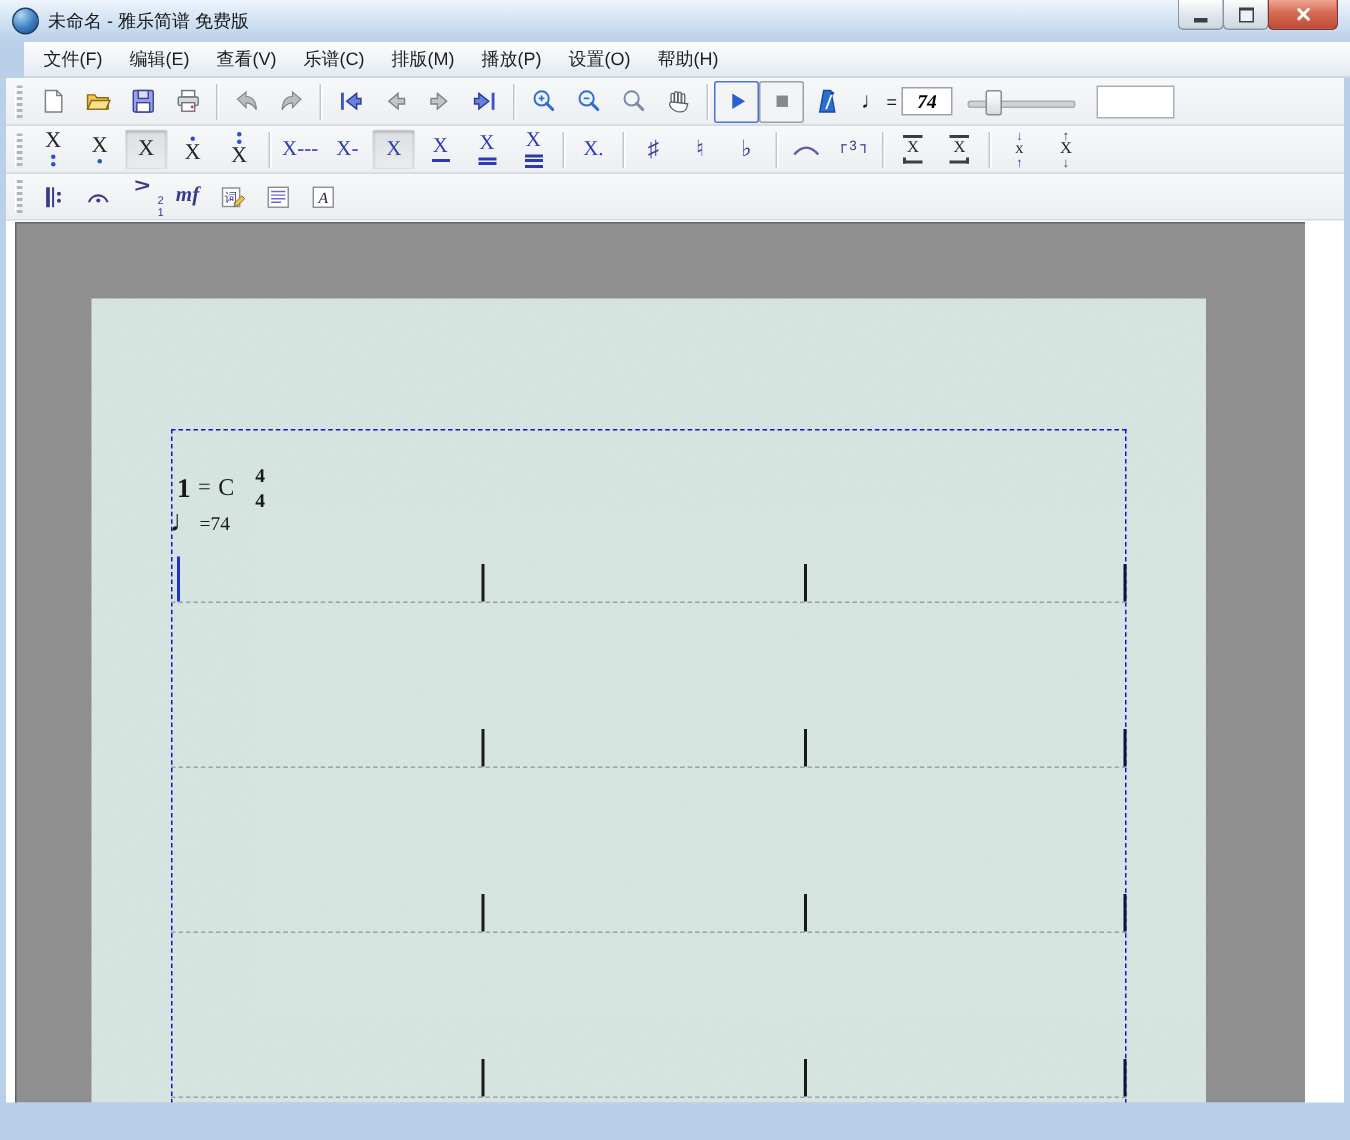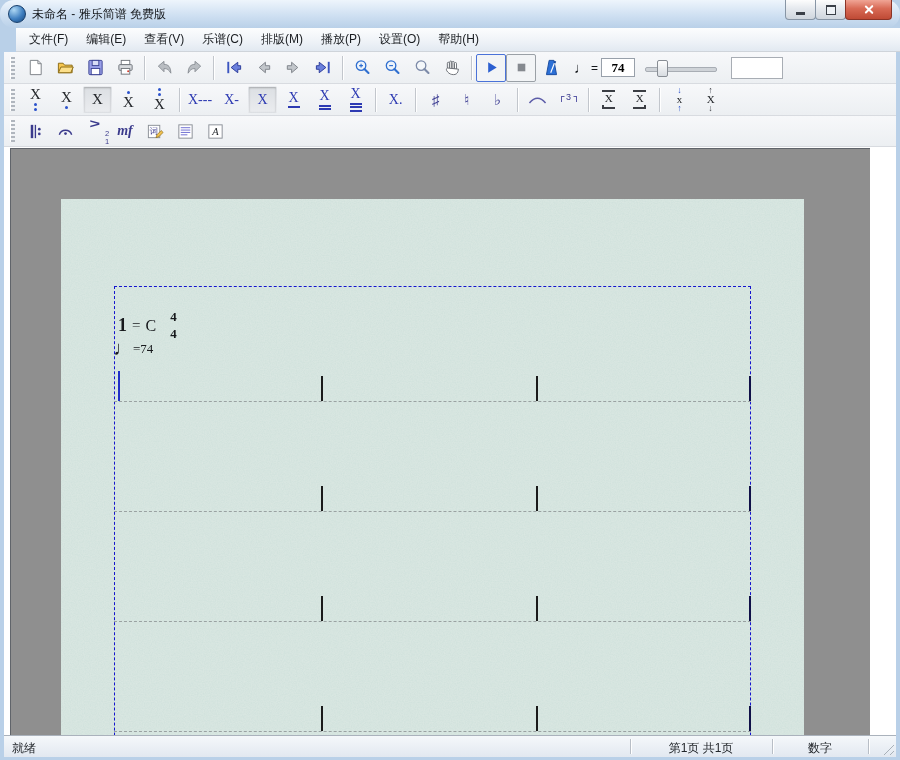--- a/index.html
+++ b/index.html
@@ -1,20 +1,20 @@
 <!DOCTYPE html>
 <html><head>
 <meta charset="utf-8">
 <style>
   html,body{margin:0;padding:0;background:#6b6b6b;}
   #win{position:relative;width:900px;height:760px;background:#b9d0e8;overflow:hidden;
        font-family:"Liberation Sans",sans-serif;font-size:12px;-webkit-font-smoothing:antialiased;}
   
   .titlebar{position:absolute;left:0;top:0;width:900px;height:28px;box-sizing:border-box;
-    background:linear-gradient(#eef5fc,#cfe0f2 55%,#b9d0e8);display:flex;align-items:center;padding-left:8px;border-radius:14px;}
+    background:linear-gradient(#eef5fc,#cfe0f2 55%,#b9d0e8);display:flex;align-items:center;padding-left:8px;}
   .appicon{width:16px;height:16px;border-radius:50%;flex:0 0 16px;
     background:radial-gradient(circle at 5px 4px,#aed8f4,#3f7fc0 55%,#16477f);border:1px solid #173e6b;margin-right:6px;}
   .title{color:#15181c;}
   .winbtns{position:absolute;top:0;right:8px;display:flex;}
   .wbtn{width:29px;height:19px;margin-left:-1px;border:1px solid #8795a5;border-top:none;
     background:linear-gradient(#fdfdfd,#e5e9ee 45%,#cfd6de);border-radius:0 0 4px 4px;
     display:flex;align-items:center;justify-content:center;}
   .wbtn.close{width:45px;background:linear-gradient(#f0a595,#d86a55 45%,#bf4a35);border-color:#8a3326;}
   .g-min{width:9px;height:3px;background:#3a4048;margin-top:7px;}
   .g-res{width:8px;height:7px;border:1px solid #3a4048;border-top:2px solid #3a4048;background:#eef2f6;}
@@ -55,21 +55,21 @@
       font-size:9px;color:#3a3a8c;line-height:1.1;}
   .obar{width:13px;height:2px;background:#3b3e44;margin-bottom:1px;}
   .ohook{width:13px;height:4px;border-bottom:2px solid #3b3e44;box-sizing:border-box;margin-top:1px;}
   .ohook.hl{border-left:2px solid #3b3e44;}
   .ohook.hr{border-right:2px solid #3b3e44;}
   .arr{font-size:9px;line-height:.8;color:#2b52cc;}
   .arr.dotted{color:#3b3e44;}
   .tempoN{font-size:15px;color:#15181c;margin:0 2px 0 8px;}
   .tempoEq{color:#15181c;margin-right:3px;}
   #tempoInput{width:32px;height:17px;border:1px solid #98a0aa;background:#fff;text-align:center;
-    font-family:"Liberation Serif",serif;font-weight:bold;font-size:13px;padding:0;}
+    font-family:"Liberation Serif",serif;font-weight:bold;font-size:13px;padding:0;font-style:italic;}
   .slider{position:relative;width:72px;height:20px;margin-left:10px;flex:0 0 72px;}
   .track{position:absolute;left:0;right:0;top:9px;height:3px;background:#cfd3d8;border:1px solid #a8adb4;border-radius:2px;}
   .thumb{position:absolute;left:12px;top:2px;width:9px;height:15px;background:linear-gradient(#fefefe,#d8dce1);
     border:1px solid #888d94;border-radius:2px;}
   .combo{width:46px;height:18px;border:1px solid #a8adb4;background:#fff;margin-left:14px;}
   .dynicon{display:flex;flex-direction:column;align-items:center;line-height:1;color:#3a3a8c;}
   .dynicon .gt{font-size:13px;font-weight:bold;transform:scaleX(1.4);}
   .dynicon .nums{font-size:7.5px;letter-spacing:2px;margin-left:26px;}
   .mfico{font-family:"Liberation Serif",serif;font-style:italic;font-weight:bold;font-size:14px;color:#3a3a8c;}
   
@@ -470,23 +470,14 @@
 
         <div class="mline" style="top:532px"></div>
         <div class="tick" style="left:260px;top:507px"></div>
         <div class="tick" style="left:475px;top:507px"></div>
         <div class="tick end" style="left:688px;top:507px"></div>
       </div>
 
     </div>
   </div>
 
-  <div id="statusbar">
-    <span class="sready">就绪</span>
-    <i class="ssep" style="left:626px"></i>
-    <span class="spage">第1页 共1页</span>
-    <i class="ssep" style="left:768px"></i>
-    <span class="smode">数字</span>
-    <i class="ssep" style="left:864px"></i>
-    <div class="rgrip"></div>
-  </div>
 
 </div>
 
 </body></html>

